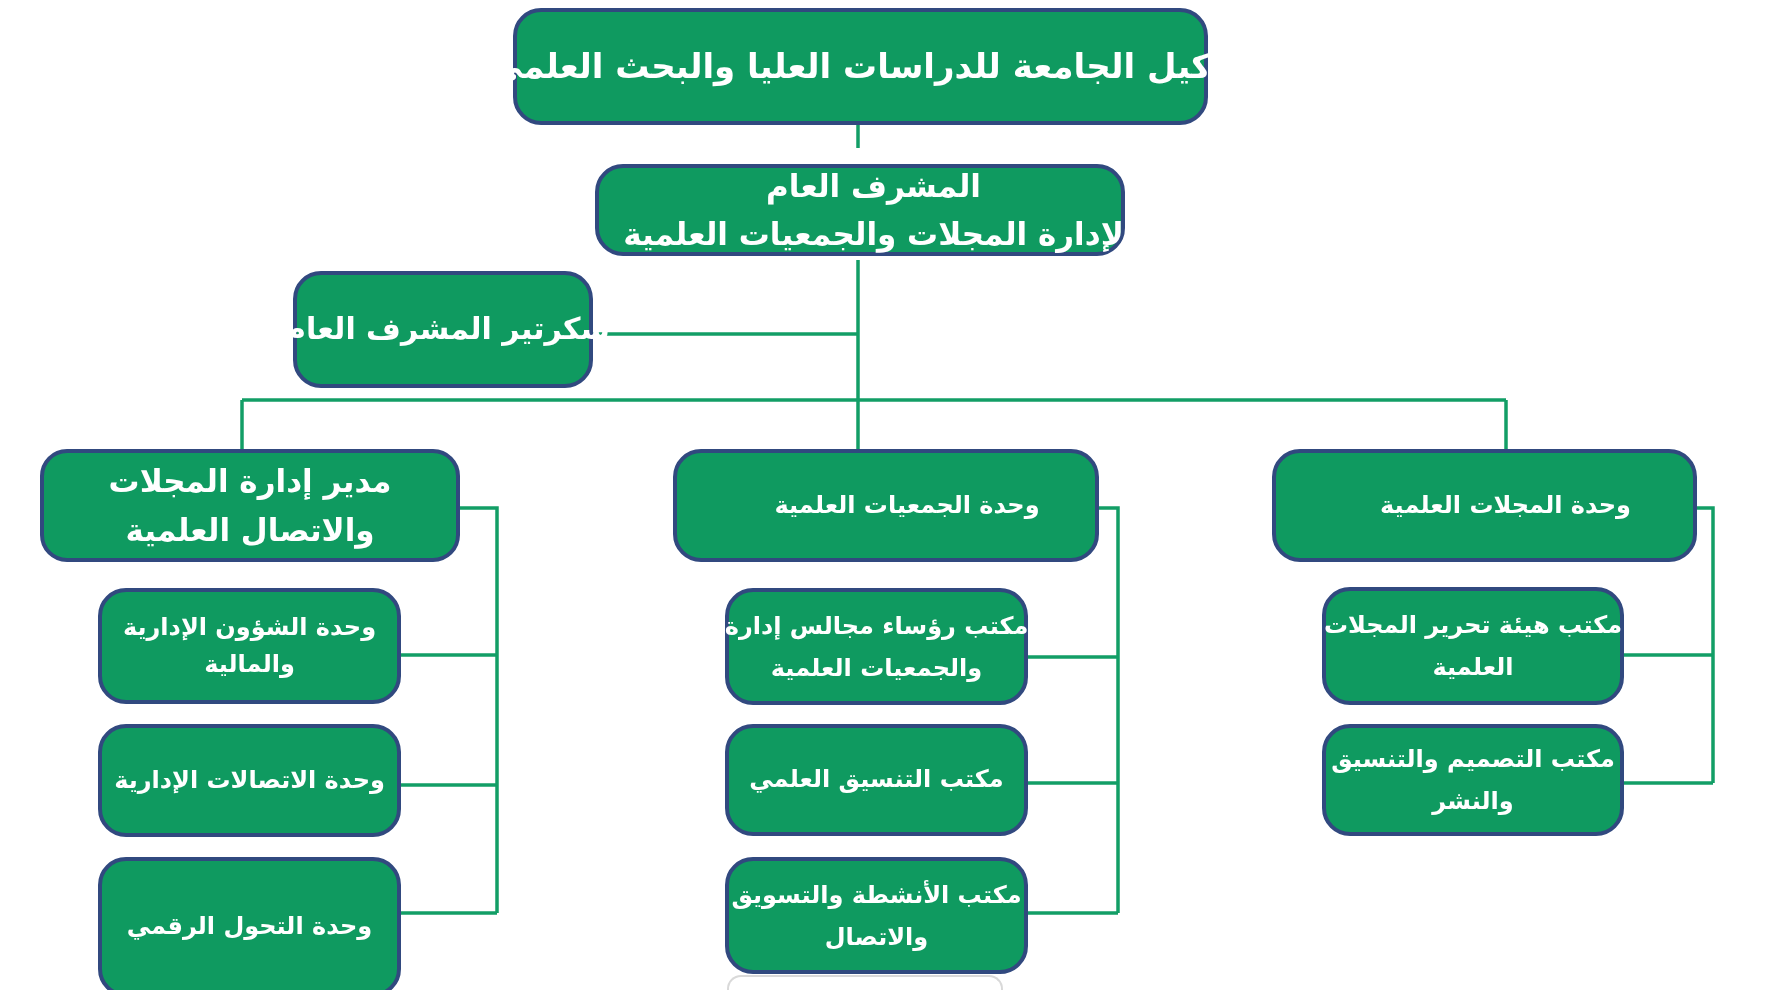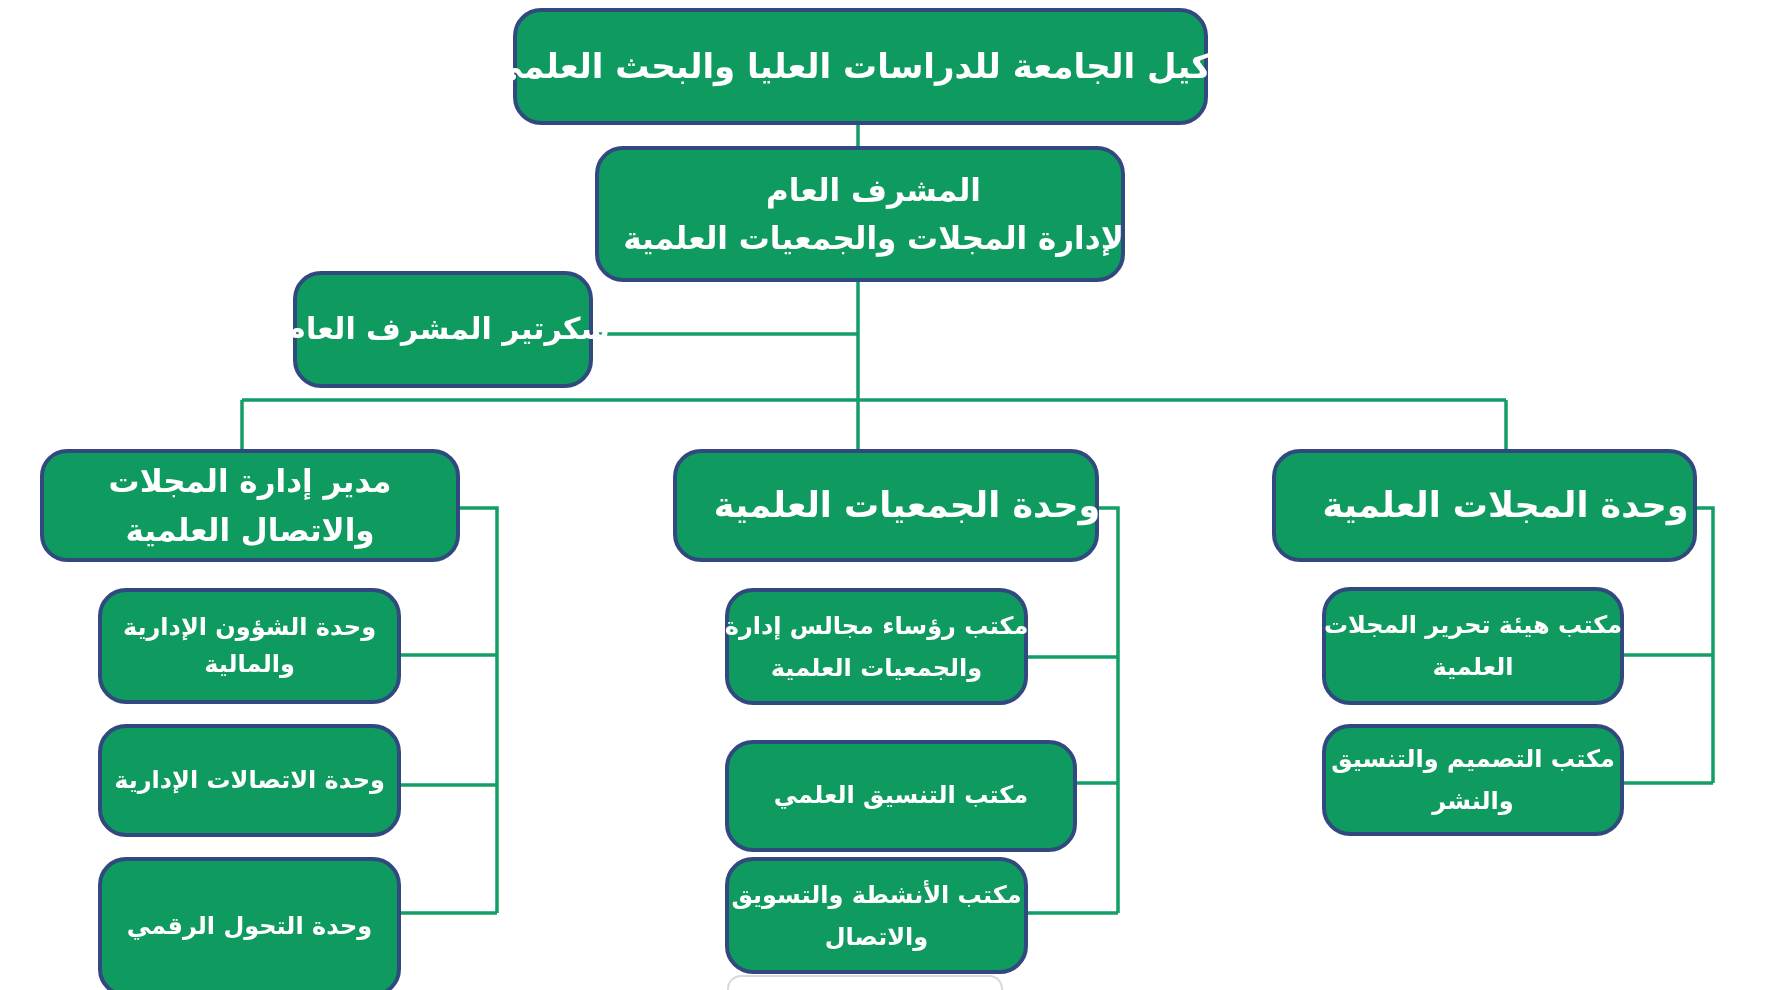--- a/index.html
+++ b/index.html
@@ -31,21 +31,21 @@
     justify-content:center;
     text-align:center;
     font-weight:bold;
     z-index:1;
     direction:rtl;
     line-height:1.55;
   }
   .box span{display:block;white-space:nowrap;}
   .fs34{font-size:34px;}
   .fs31{font-size:31px;}
-  .fs32{font-size:35px;padding-left:42px;}
+  .fs32{font-size:24px;padding-left:42px;}
   .fs30{font-size:30px;padding-left:8px;}
   .fs28{font-size:24px;}
   .lh-wide{line-height:1.75;}
   #bottom-cut{
     position:absolute;
     box-sizing:border-box;
     left:727px;top:975px;width:276px;height:16px;
     border:2px solid #d9d9d9;border-bottom:none;
     border-radius:14px 14px 0 0;
     background:#ffffff;z-index:1;
@@ -81,21 +81,21 @@
 
     <path d="M1695 508 L1713 508 L1713 783"></path>
     <path d="M1622 655 L1713 655"></path>
     <path d="M1622 783 L1713 783"></path>
   </svg>
 
   <div class="box fs34" style="left:513px;top:8px;width:695px;height:117px;">
     <span>وكيل الجامعة للدراسات العليا والبحث العلمي</span>
   </div>
 
-  <div class="box fs31" style="left:595px;top:146px;width:530px;height:136px;padding-left:27px;">
+  <div class="box fs31" style="left:595px;top:164px;width:530px;height:92px;padding-left:27px;">
     <span>المشرف العام</span>
     <span>لإدارة المجلات والجمعيات العلمية</span>
   </div>
 
   <div class="box fs30" style="left:293px;top:271px;width:300px;height:117px;">
     <span>سكرتير المشرف العام</span>
   </div>
 
   <div class="box fs31" style="left:40px;top:449px;width:420px;height:113px;border-radius:27px;">
     <span>مدير إدارة المجلات</span>
@@ -121,21 +121,21 @@
 
   <div class="box fs28" style="left:98px;top:857px;width:303px;height:140px;">
     <span>وحدة التحول الرقمي</span>
   </div>
 
   <div class="box fs28 lh-wide" style="left:725px;top:588px;width:303px;height:117px;">
     <span>مكتب رؤساء مجالس إدارة</span>
     <span>والجمعيات العلمية</span>
   </div>
 
-  <div class="box fs28" style="left:725px;top:740px;width:352px;height:112px;">
+  <div class="box fs28" style="left:725px;top:724px;width:303px;height:112px;">
     <span>مكتب التنسيق العلمي</span>
   </div>
 
   <div class="box fs28 lh-wide" style="left:725px;top:857px;width:303px;height:117px;">
     <span>مكتب الأنشطة والتسويق</span>
     <span>والاتصال</span>
   </div>
 
   <div class="box fs28 lh-wide" style="left:1322px;top:587px;width:302px;height:118px;">
     <span>مكتب هيئة تحرير المجلات</span>

